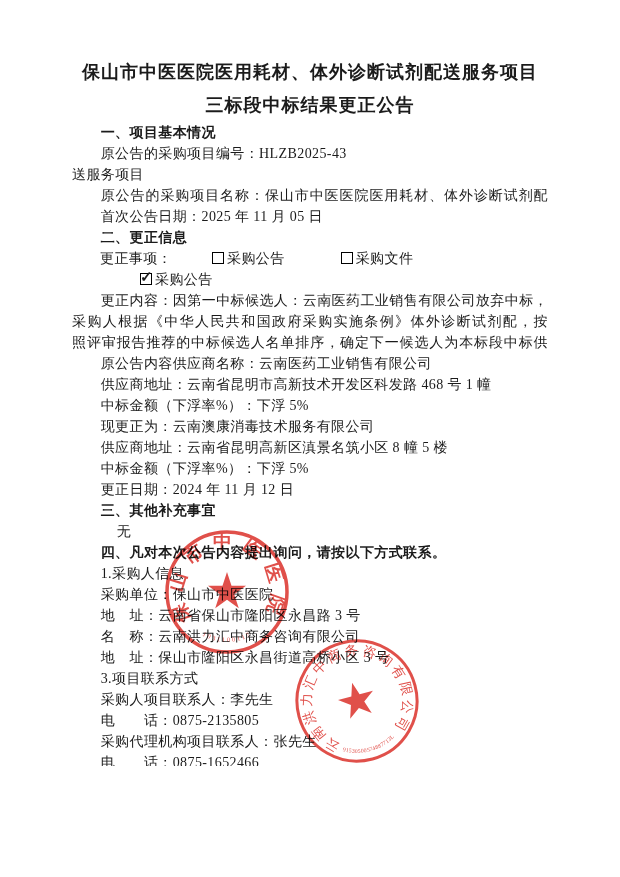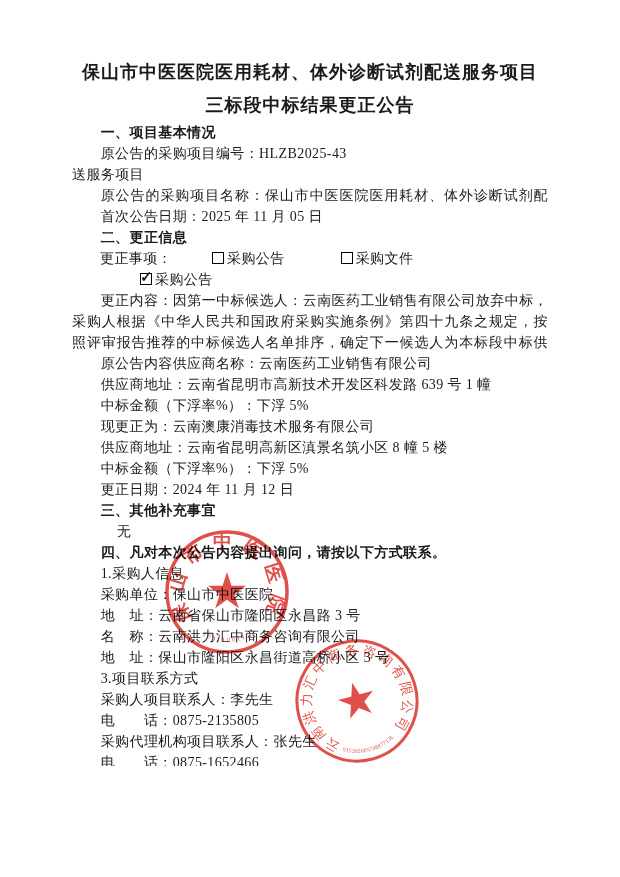--- a/index.html
+++ b/index.html
@@ -51,24 +51,24 @@
       <div class="line ind">原公告的采购项目编号：HLZB2025-43</div>
       <div class="line">送服务项目</div>
       <div class="line ind fill">原公告的采购项目名称：保山市中医医院医用耗材、体外诊断试剂配</div>
       <div class="line ind">首次公告日期：2025 年 11 月 05 日</div>
 
       <div class="line h">二、更正信息</div>
       <div class="line checkline">
         <span>更正事项：</span><span class="optgroup"><span class="cbx"></span><span>采购公告</span></span><span class="optgroup"><span class="cbx"></span><span>采购文件</span></span><span class="optgroup"><span class="cbx checked"><span class="tick">✓</span></span><span>采购公告</span></span>
       </div>
       <div class="line ind fill">更正内容：因第一中标候选人：云南医药工业销售有限公司放弃中标，</div>
-      <div class="line fill">采购人根据《中华人民共和国政府采购实施条例》第四十九条之规定，按</div>
+      <div class="line fill">采购人根据《中华人民共和国政府采购实施条例》体外诊断试剂配，按</div>
       <div class="line fill">照评审报告推荐的中标候选人名单排序，确定下一候选人为本标段中标供</div>
       <div class="line ind">原公告内容供应商名称：云南医药工业销售有限公司</div>
-      <div class="line ind">供应商地址：云南省昆明市高新技术开发区科发路 639 号 1 幢</div>
+      <div class="line ind">供应商地址：云南省昆明市高新技术开发区科发路 468 号 1 幢</div>
       <div class="line ind">中标金额（下浮率%）：下浮 5%</div>
       <div class="line ind">现更正为：云南澳康消毒技术服务有限公司</div>
       <div class="line ind">供应商地址：云南省昆明高新区滇景名筑小区 8 幢 5 楼</div>
       <div class="line ind">中标金额（下浮率%）：下浮 5%</div>
       <div class="line ind">更正日期：2024 年 11 月 12 日</div>
 
       <div class="line h">三、其他补充事宜</div>
       <div class="line ind-lg">无</div>
 
       <div class="line h">四、凡对本次公告内容提出询问，请按以下方式联系。</div>

